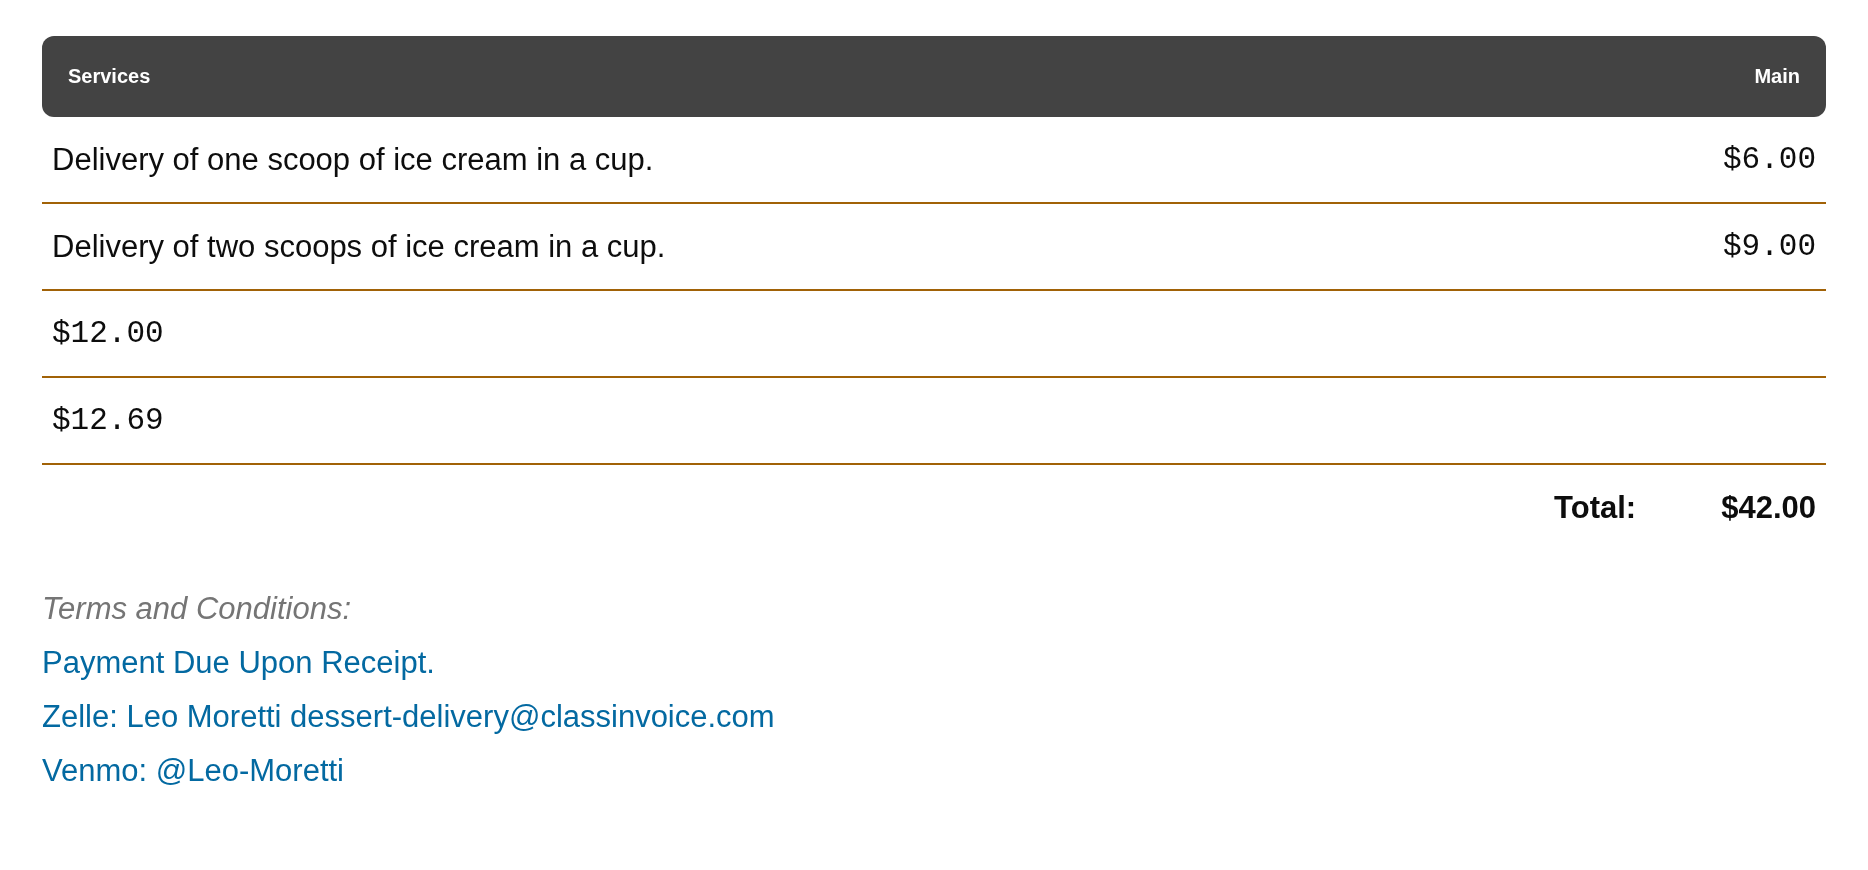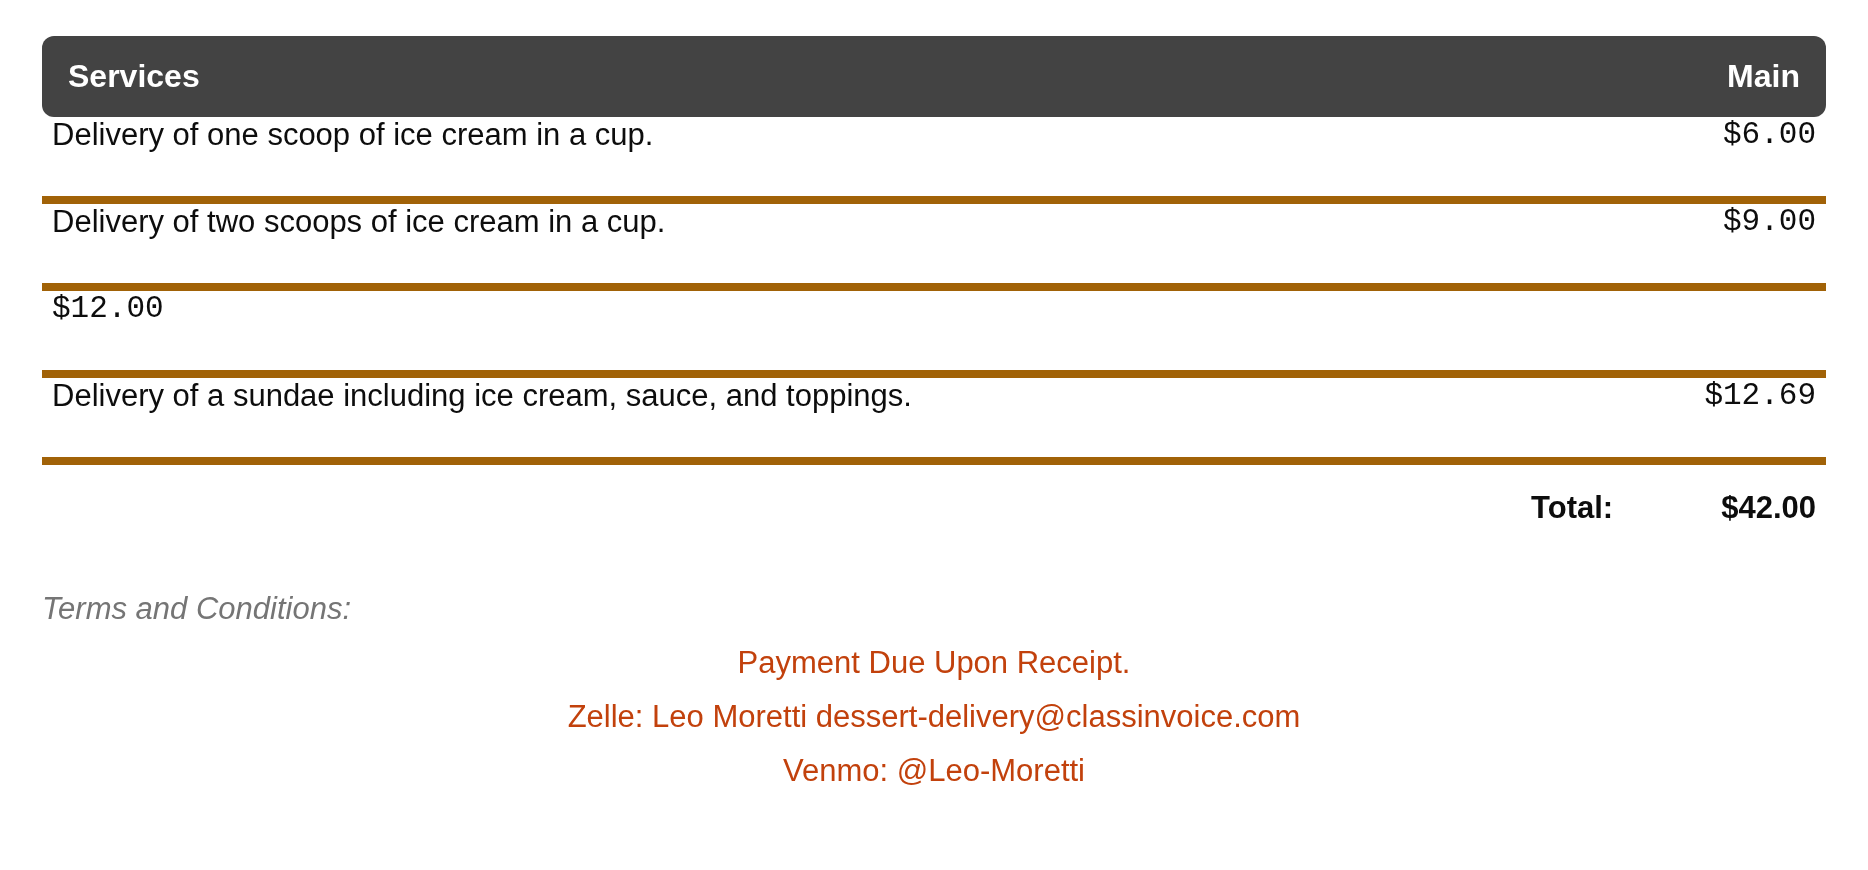--- a/index.html
+++ b/index.html
@@ -16,59 +16,58 @@
   }
   .table-header {
     height: 81px;
     background: #434343;
     color: #ffffff;
     border-radius: 12px;
     display: flex;
     justify-content: space-between;
     align-items: center;
     padding: 0 26px;
-    font-size: 32px;
+    font-size: 20px;
     font-weight: bold;
     margin-top: 36px;
   }
   .service-row {
     height: 87px;
     display: flex;
     justify-content: space-between;
-    align-items: flex-start;
+    align-items: center;
     padding: 0 10px;
-    border-bottom: 8px solid #a16207;
+    border-bottom: 2px solid #a16207;
     font-size: 31px;
   }
   .service-row .price {
     white-space: nowrap;
     font-family: Liberation Mono, monospace;
   }
   .total-row {
     height: 85px;
     display: flex;
     justify-content: flex-end;
     align-items: center;
-    gap: 108px;
+    gap: 85px;
     padding-right: 10px;
     font-size: 31px;
     font-weight: bold;
   }
   .terms {
     margin: 32px 42px 0 42px;
     font-size: 31px;
     line-height: 54px;
   }
   .terms-heading {
     color: #757575;
     font-style: italic;
   }
   .terms-line {
-    color: #c2410c;
-    text-align: center;
+    color: #0369a1;
   }
 </style>
 </head>
 <body>
 
 <div class="invoice">
 
   <div class="table-header">
     <span>Services</span>
     <span>Main</span>
@@ -82,21 +81,20 @@
   <div class="service-row">
     <span class="service">Delivery of two scoops of ice cream in a cup.</span>
     <span class="price">$9.00</span>
   </div>
 
   <div class="service-row">
     <span class="price">$12.00</span>
   </div>
 
   <div class="service-row">
-    <span class="service">Delivery of a sundae including ice cream, sauce, and toppings.</span>
     <span class="price">$12.69</span>
   </div>
 
   <div class="total-row">
     <span>Total:</span>
     <span>$42.00</span>
   </div>
 
 </div>
 

